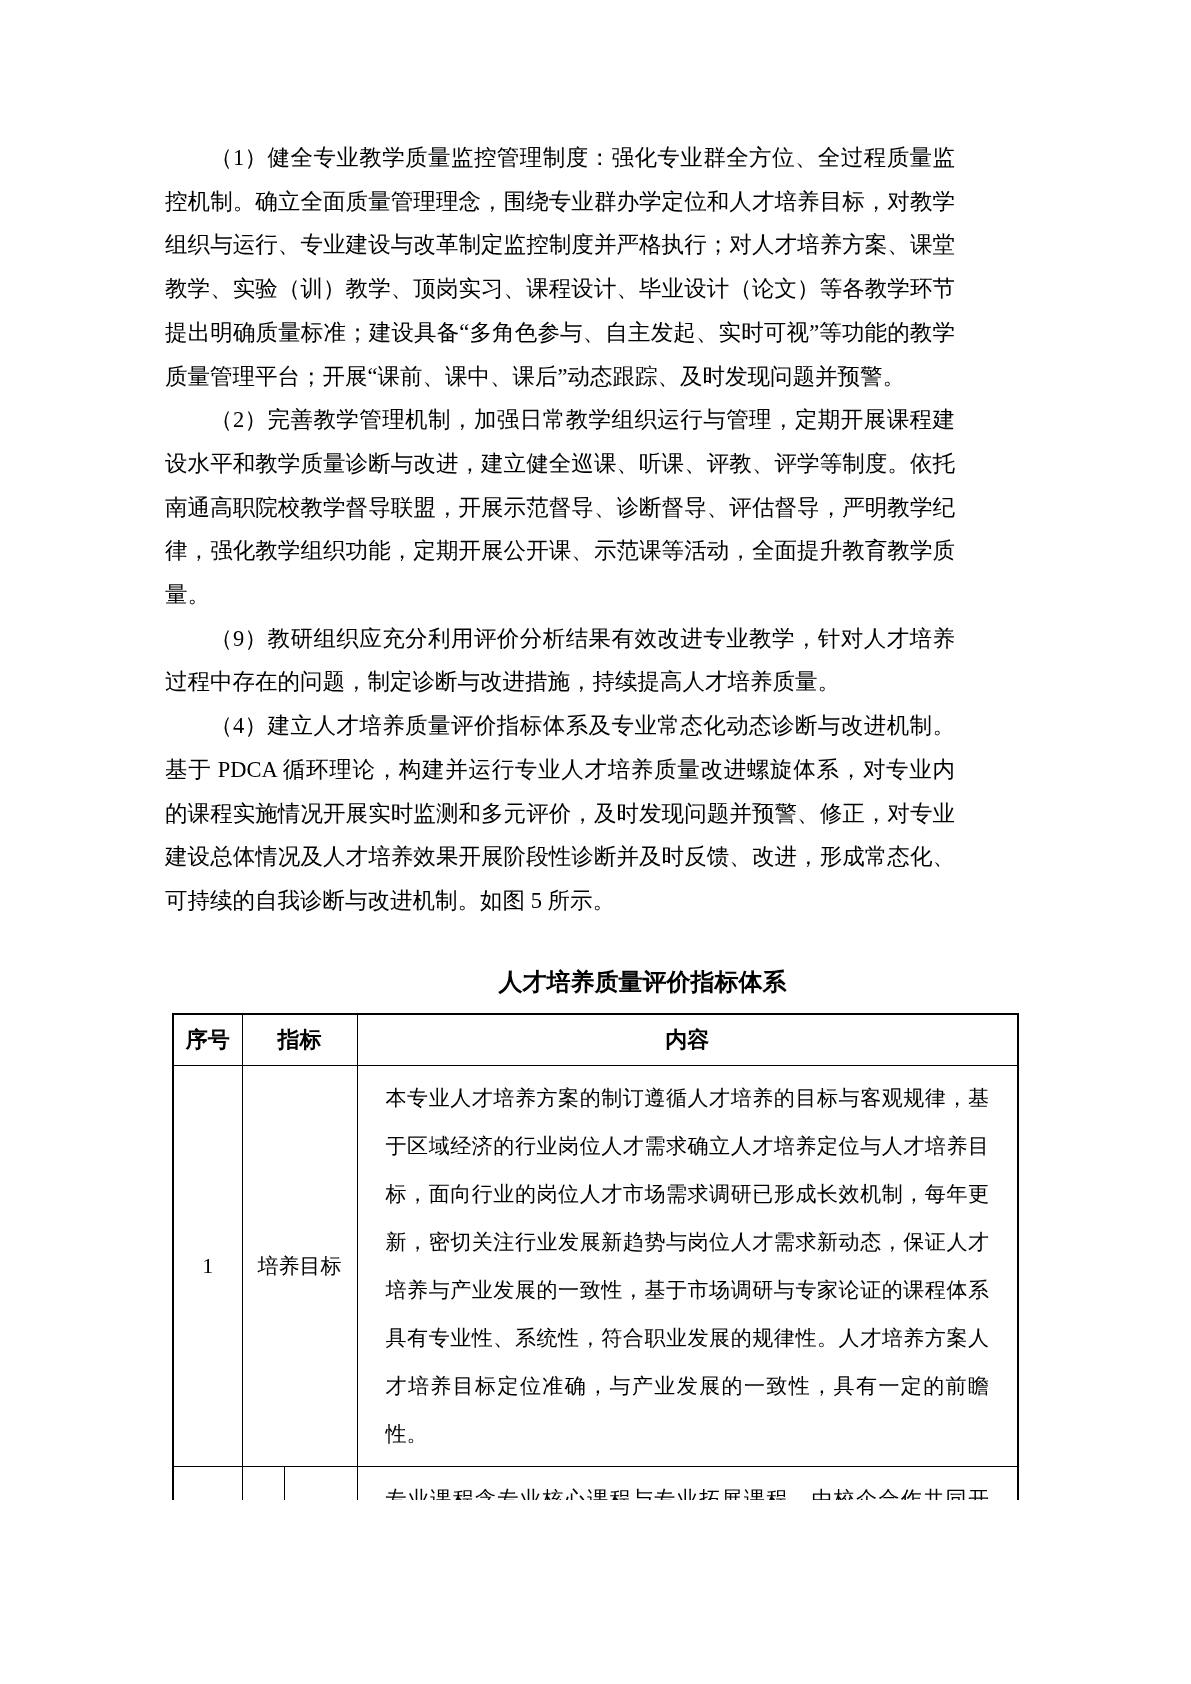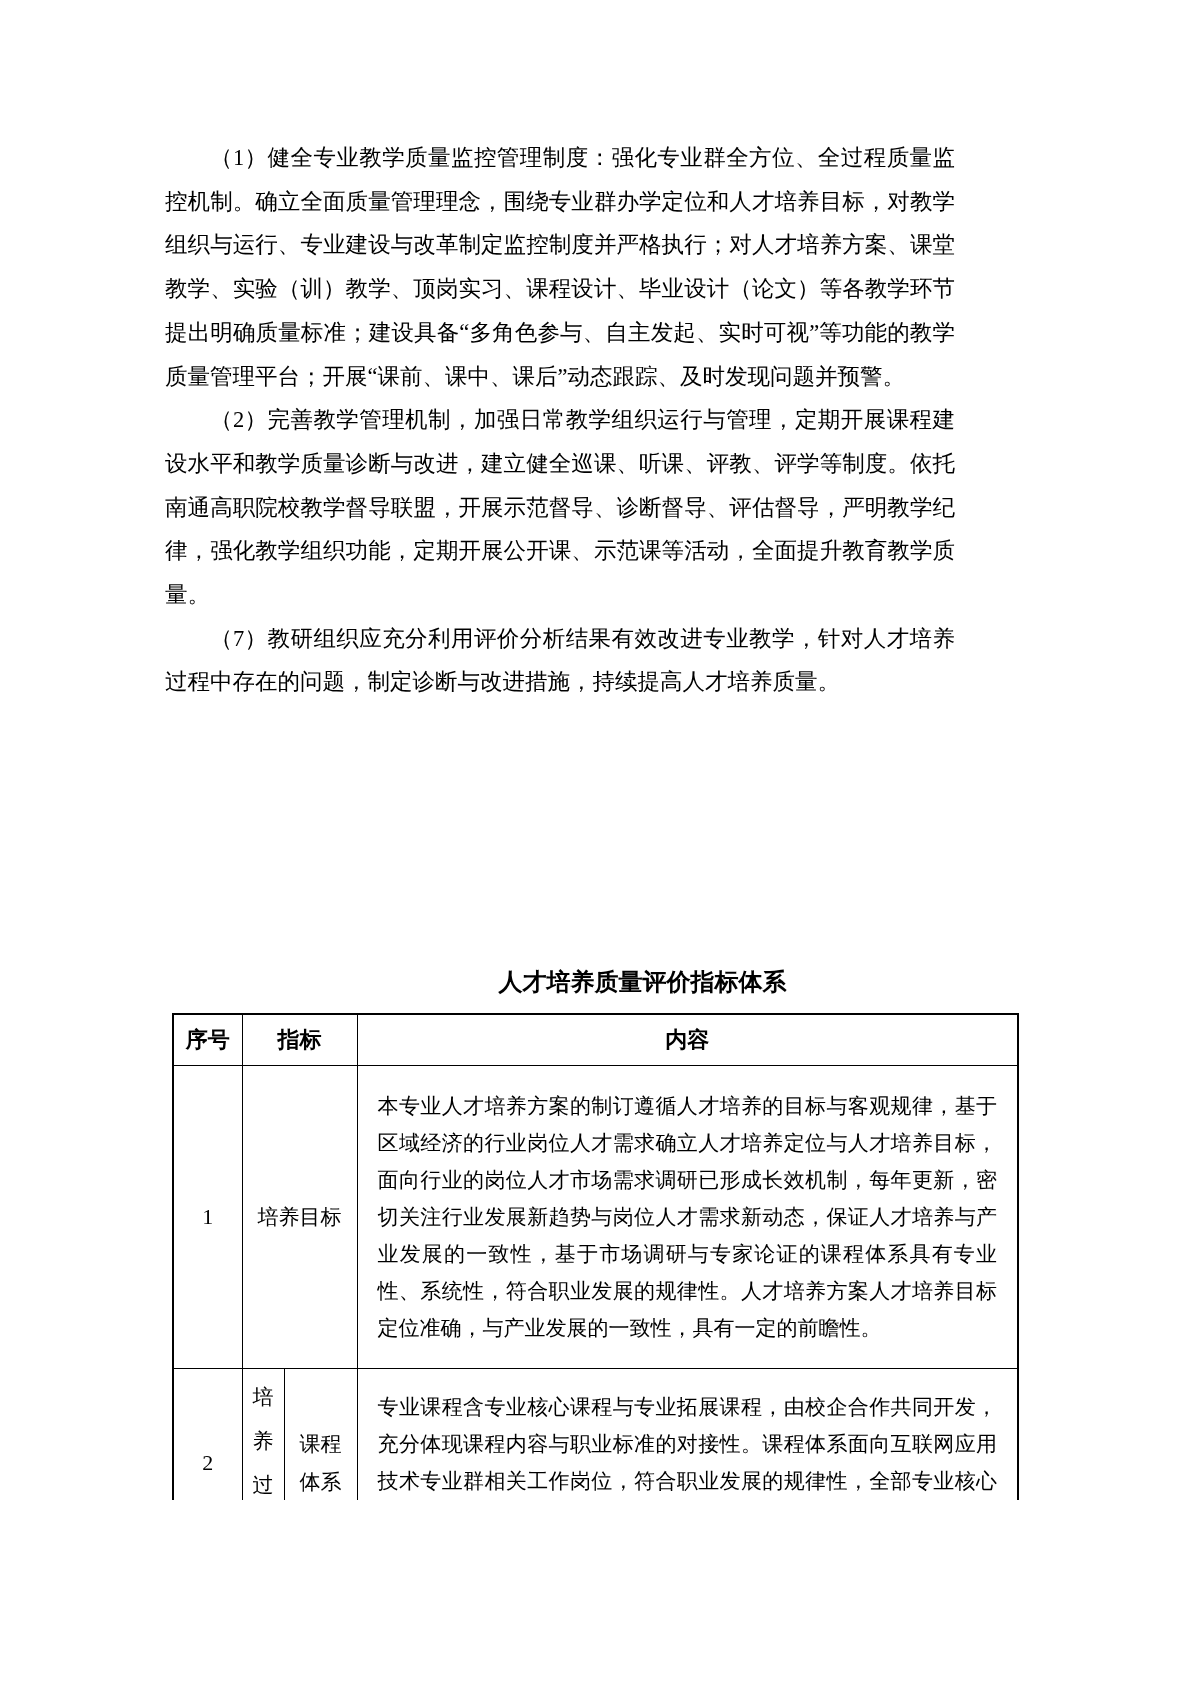--- a/index.html
+++ b/index.html
@@ -77,22 +77,22 @@
     line-height: 38px;
     padding: 0 12px;
     word-break: break-all;
   }
   .c-vertical {
     padding: 6px;
     line-height: 44px;
     word-break: break-all;
   }
   .c-content {
-    padding: 8px 20px;
-    line-height: 37px;
+    padding: 8px 28px;
+    line-height: 48px;
     text-align: justify;
     vertical-align: middle;
     word-break: break-all;
   }
   .page-number {
     position: absolute;
     left: 0;
     top: 1558px;
     width: 100%;
     text-align: center;
@@ -100,21 +100,22 @@
   }
 </style>
 </head>
 <body>
 
 <div class="page">
 
   <div class="body-text">
     <p>（1）健全专业教学质量监控管理制度：强化专业群全方位、全过程质量监控机制。确立全面质量管理理念，围绕专业群办学定位和人才培养目标，对教学组织与运行、专业建设与改革制定监控制度并严格执行；对人才培养方案、课堂教学、实验（训）教学、顶岗实习、课程设计、毕业设计（论文）等各教学环节提出明确质量标准；建设具备“多角色参与、自主发起、实时可视”等功能的教学质量管理平台；开展“课前、课中、课后”动态跟踪、及时发现问题并预警。</p>
     <p>（2）完善教学管理机制，加强日常教学组织运行与管理，定期开展课程建设水平和教学质量诊断与改进，建立健全巡课、听课、评教、评学等制度。依托南通高职院校教学督导联盟，开展示范督导、诊断督导、评估督导，严明教学纪律，强化教学组织功能，定期开展公开课、示范课等活动，全面提升教育教学质量。</p>
-    <p>（7）教研组织应充分利用评价分析结果有效改进专业教学，针对人才培养过程中存在的问题，制定诊断与改进措施，持续提高人才培养质量。</p>
+    <p>（9）教研组织应充分利用评价分析结果有效改进专业教学，针对人才培养过程中存在的问题，制定诊断与改进措施，持续提高人才培养质量。</p>
+    <p>（4）建立人才培养质量评价指标体系及专业常态化动态诊断与改进机制。基于 PDCA 循环理论，构建并运行专业人才培养质量改进螺旋体系，对专业内的课程实施情况开展实时监测和多元评价，及时发现问题并预警、修正，对专业建设总体情况及人才培养效果开展阶段性诊断并及时反馈、改进，形成常态化、可持续的自我诊断与改进机制。如图 5 所示。</p>
   </div>
 
   <h2 class="table-title">人才培养质量评价指标体系</h2>
 
   <table class="eval-table">
     <colgroup>
       <col style="width:69px">
       <col style="width:42px">
       <col style="width:73px">
       <col style="width:661px">

